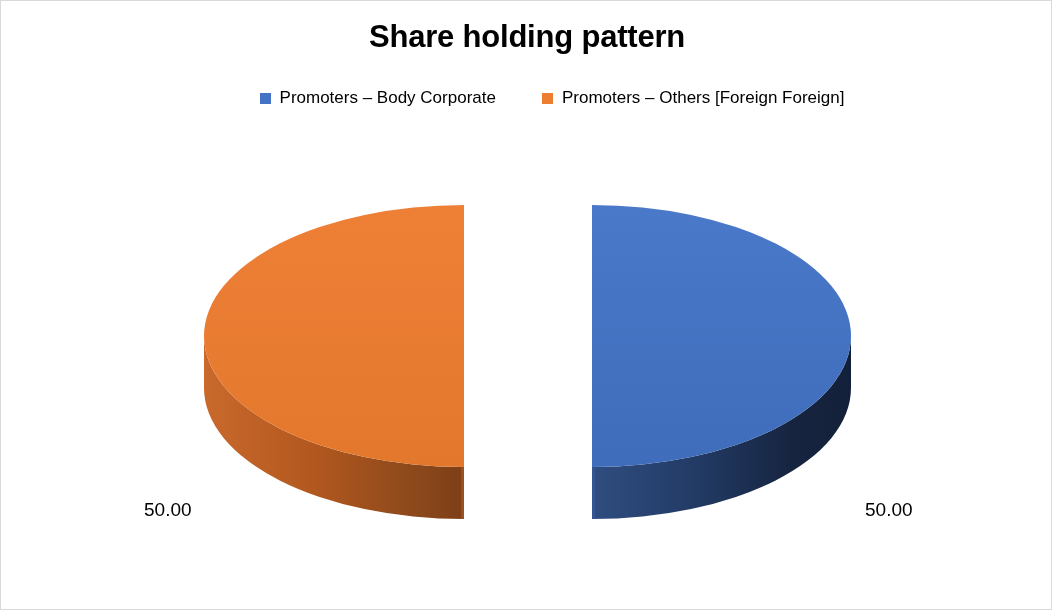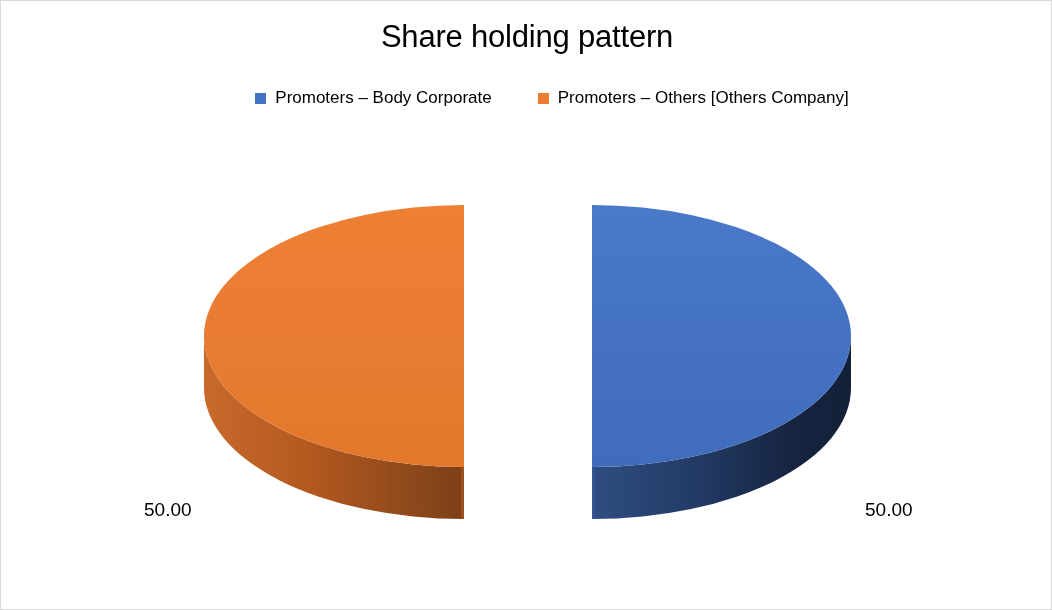--- a/index.html
+++ b/index.html
@@ -20,21 +20,21 @@
     overflow: hidden;
   }
   
   #chart-title {
     position: absolute;
     left: 0;
     top: 18px;
     width: 1052px;
     text-align: center;
     font-size: 31px;
-    font-weight: normal;
+    font-weight: bold;
     color: #000000;
     letter-spacing: -0.2px;
     white-space: nowrap;
   }
   
   #chart-legend {
     position: absolute;
     left: 0;
     top: 86px;
     width: 1052px;
@@ -91,21 +91,21 @@
 
   <div id="chart-title">Share holding pattern</div>
 
   <div id="chart-legend">
     <div class="legend-entry">
       <span class="legend-swatch" style="background:#4472c4"></span>
       <span class="legend-label">Promoters – Body Corporate</span>
     </div>
     <div class="legend-entry">
       <span class="legend-swatch" style="background:#ed7d31"></span>
-      <span class="legend-label">Promoters – Others [Others Company]</span>
+      <span class="legend-label">Promoters – Others [Foreign Foreign]</span>
     </div>
   </div>
 
   <div id="plot-area">
 
     <svg class="pie-svg" width="1052" height="470" viewBox="0 0 1052 470">
       <defs>
         <linearGradient id="orangeSideGrad" x1="0" y1="0" x2="1" y2="0">
           <stop offset="0" stop-color="#c9692c"></stop>
           <stop offset="0.42" stop-color="#b2581f"></stop>

